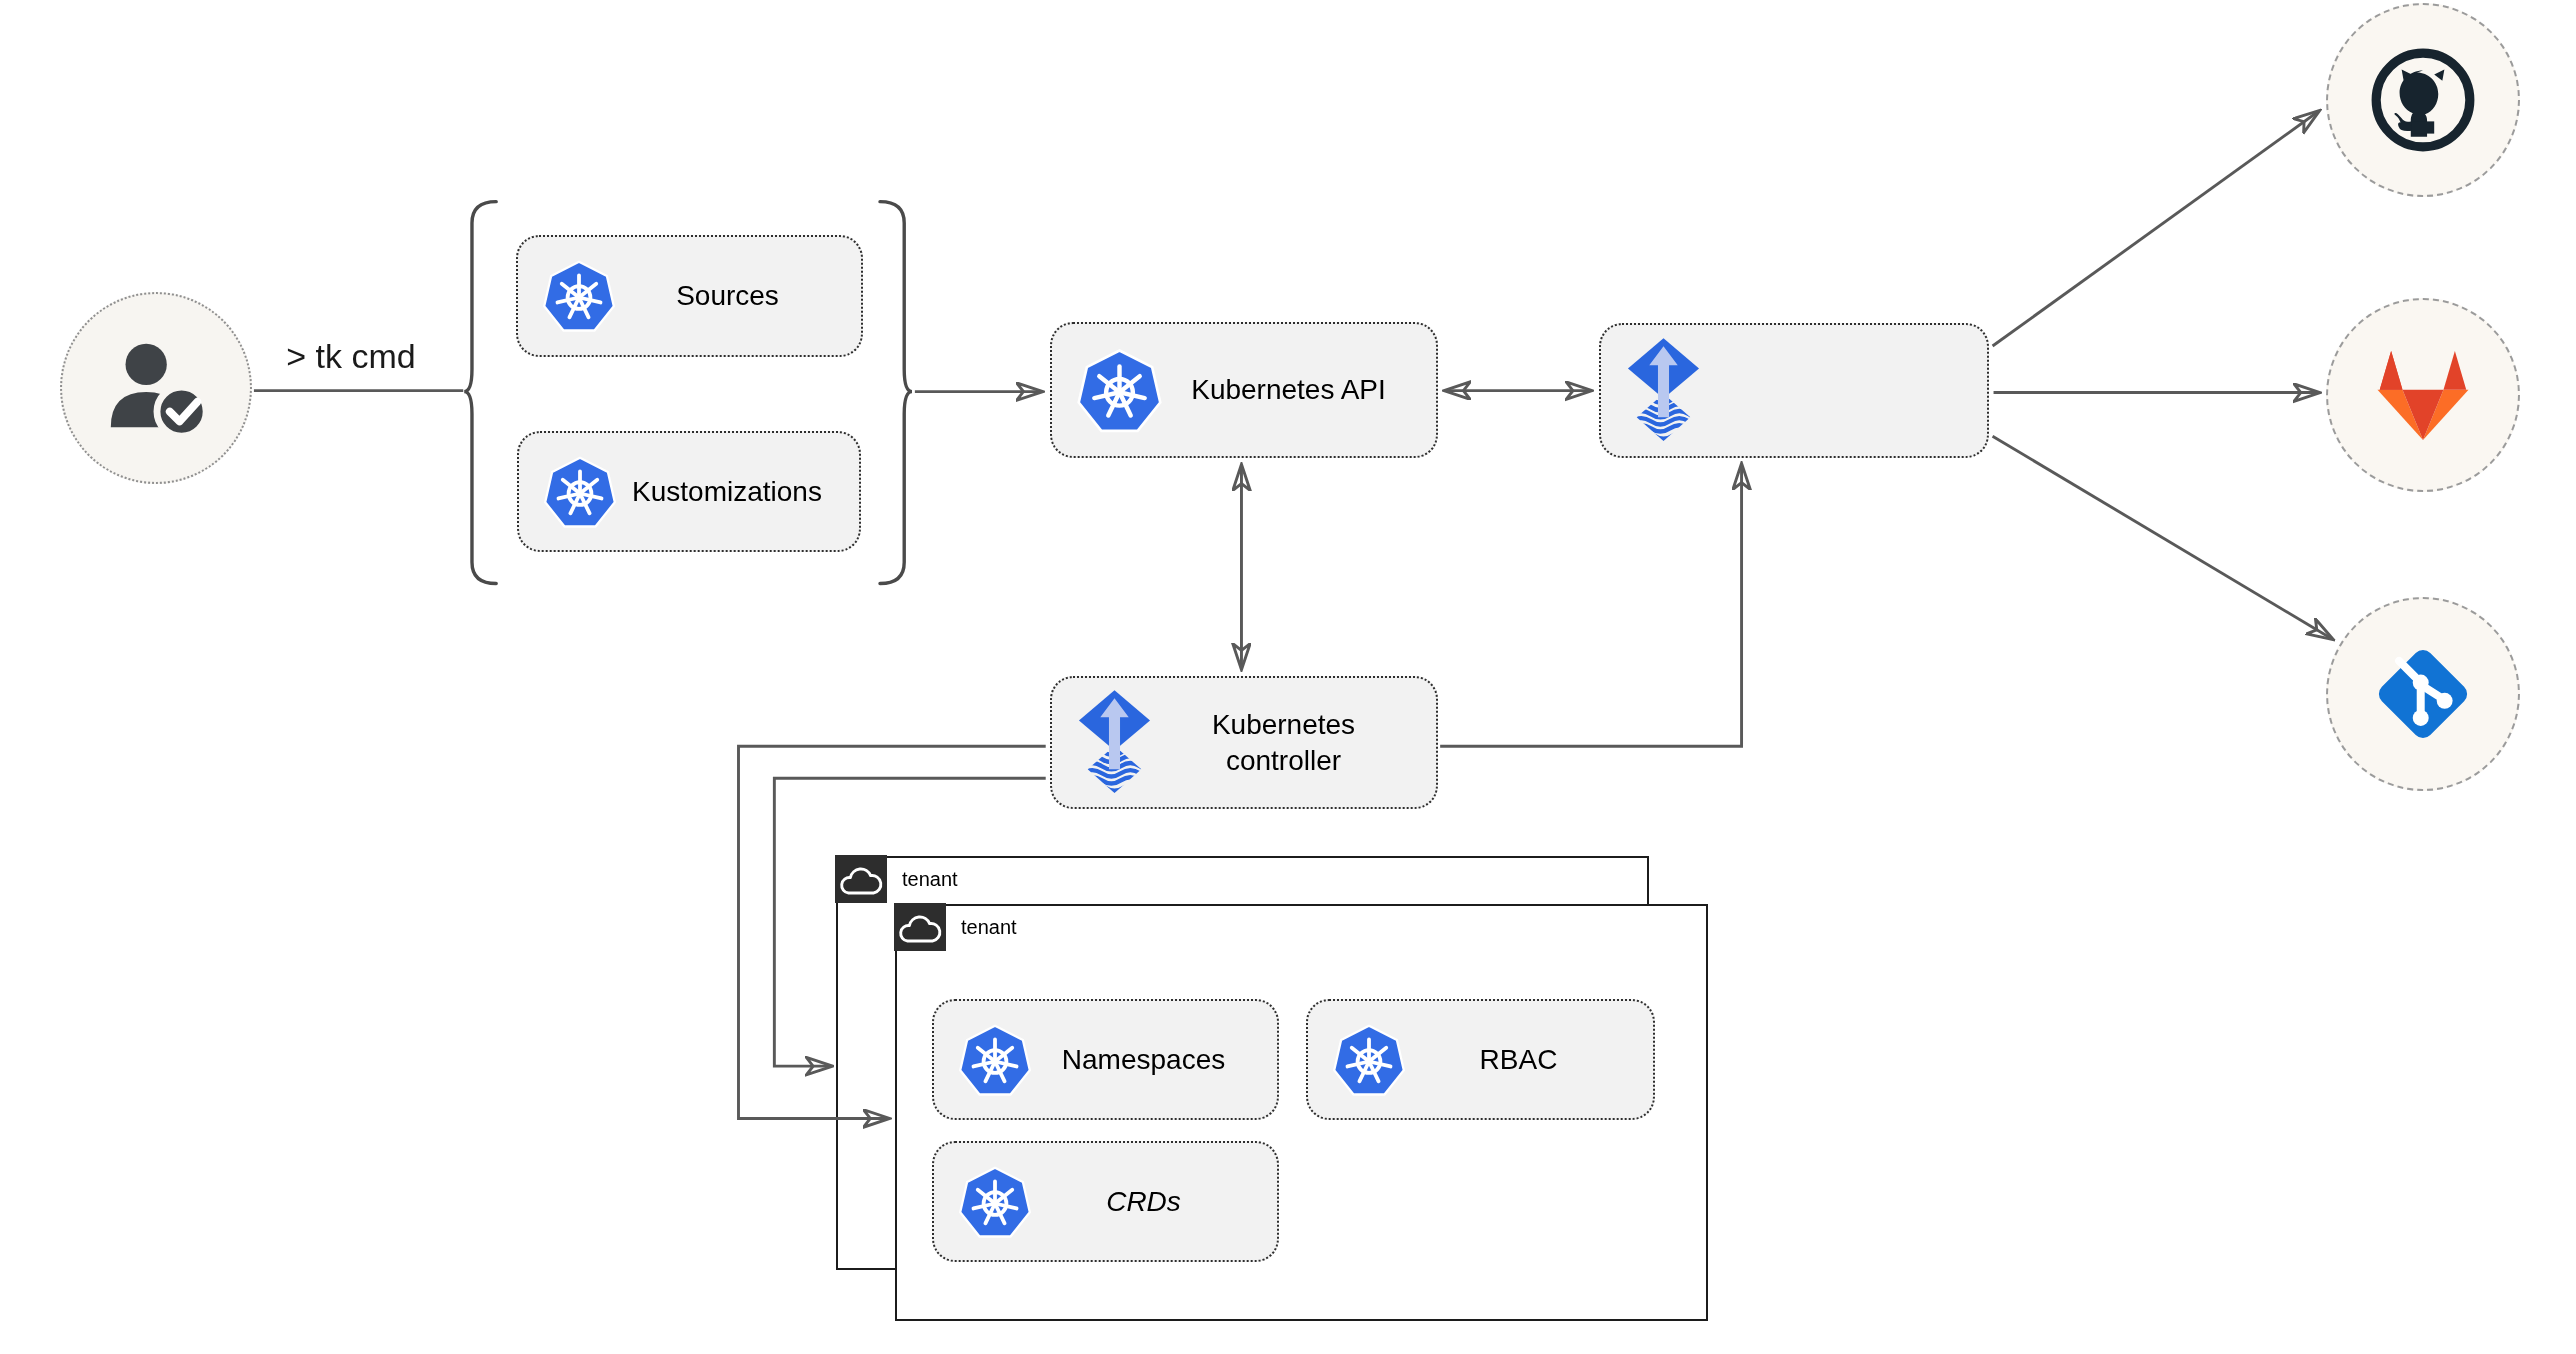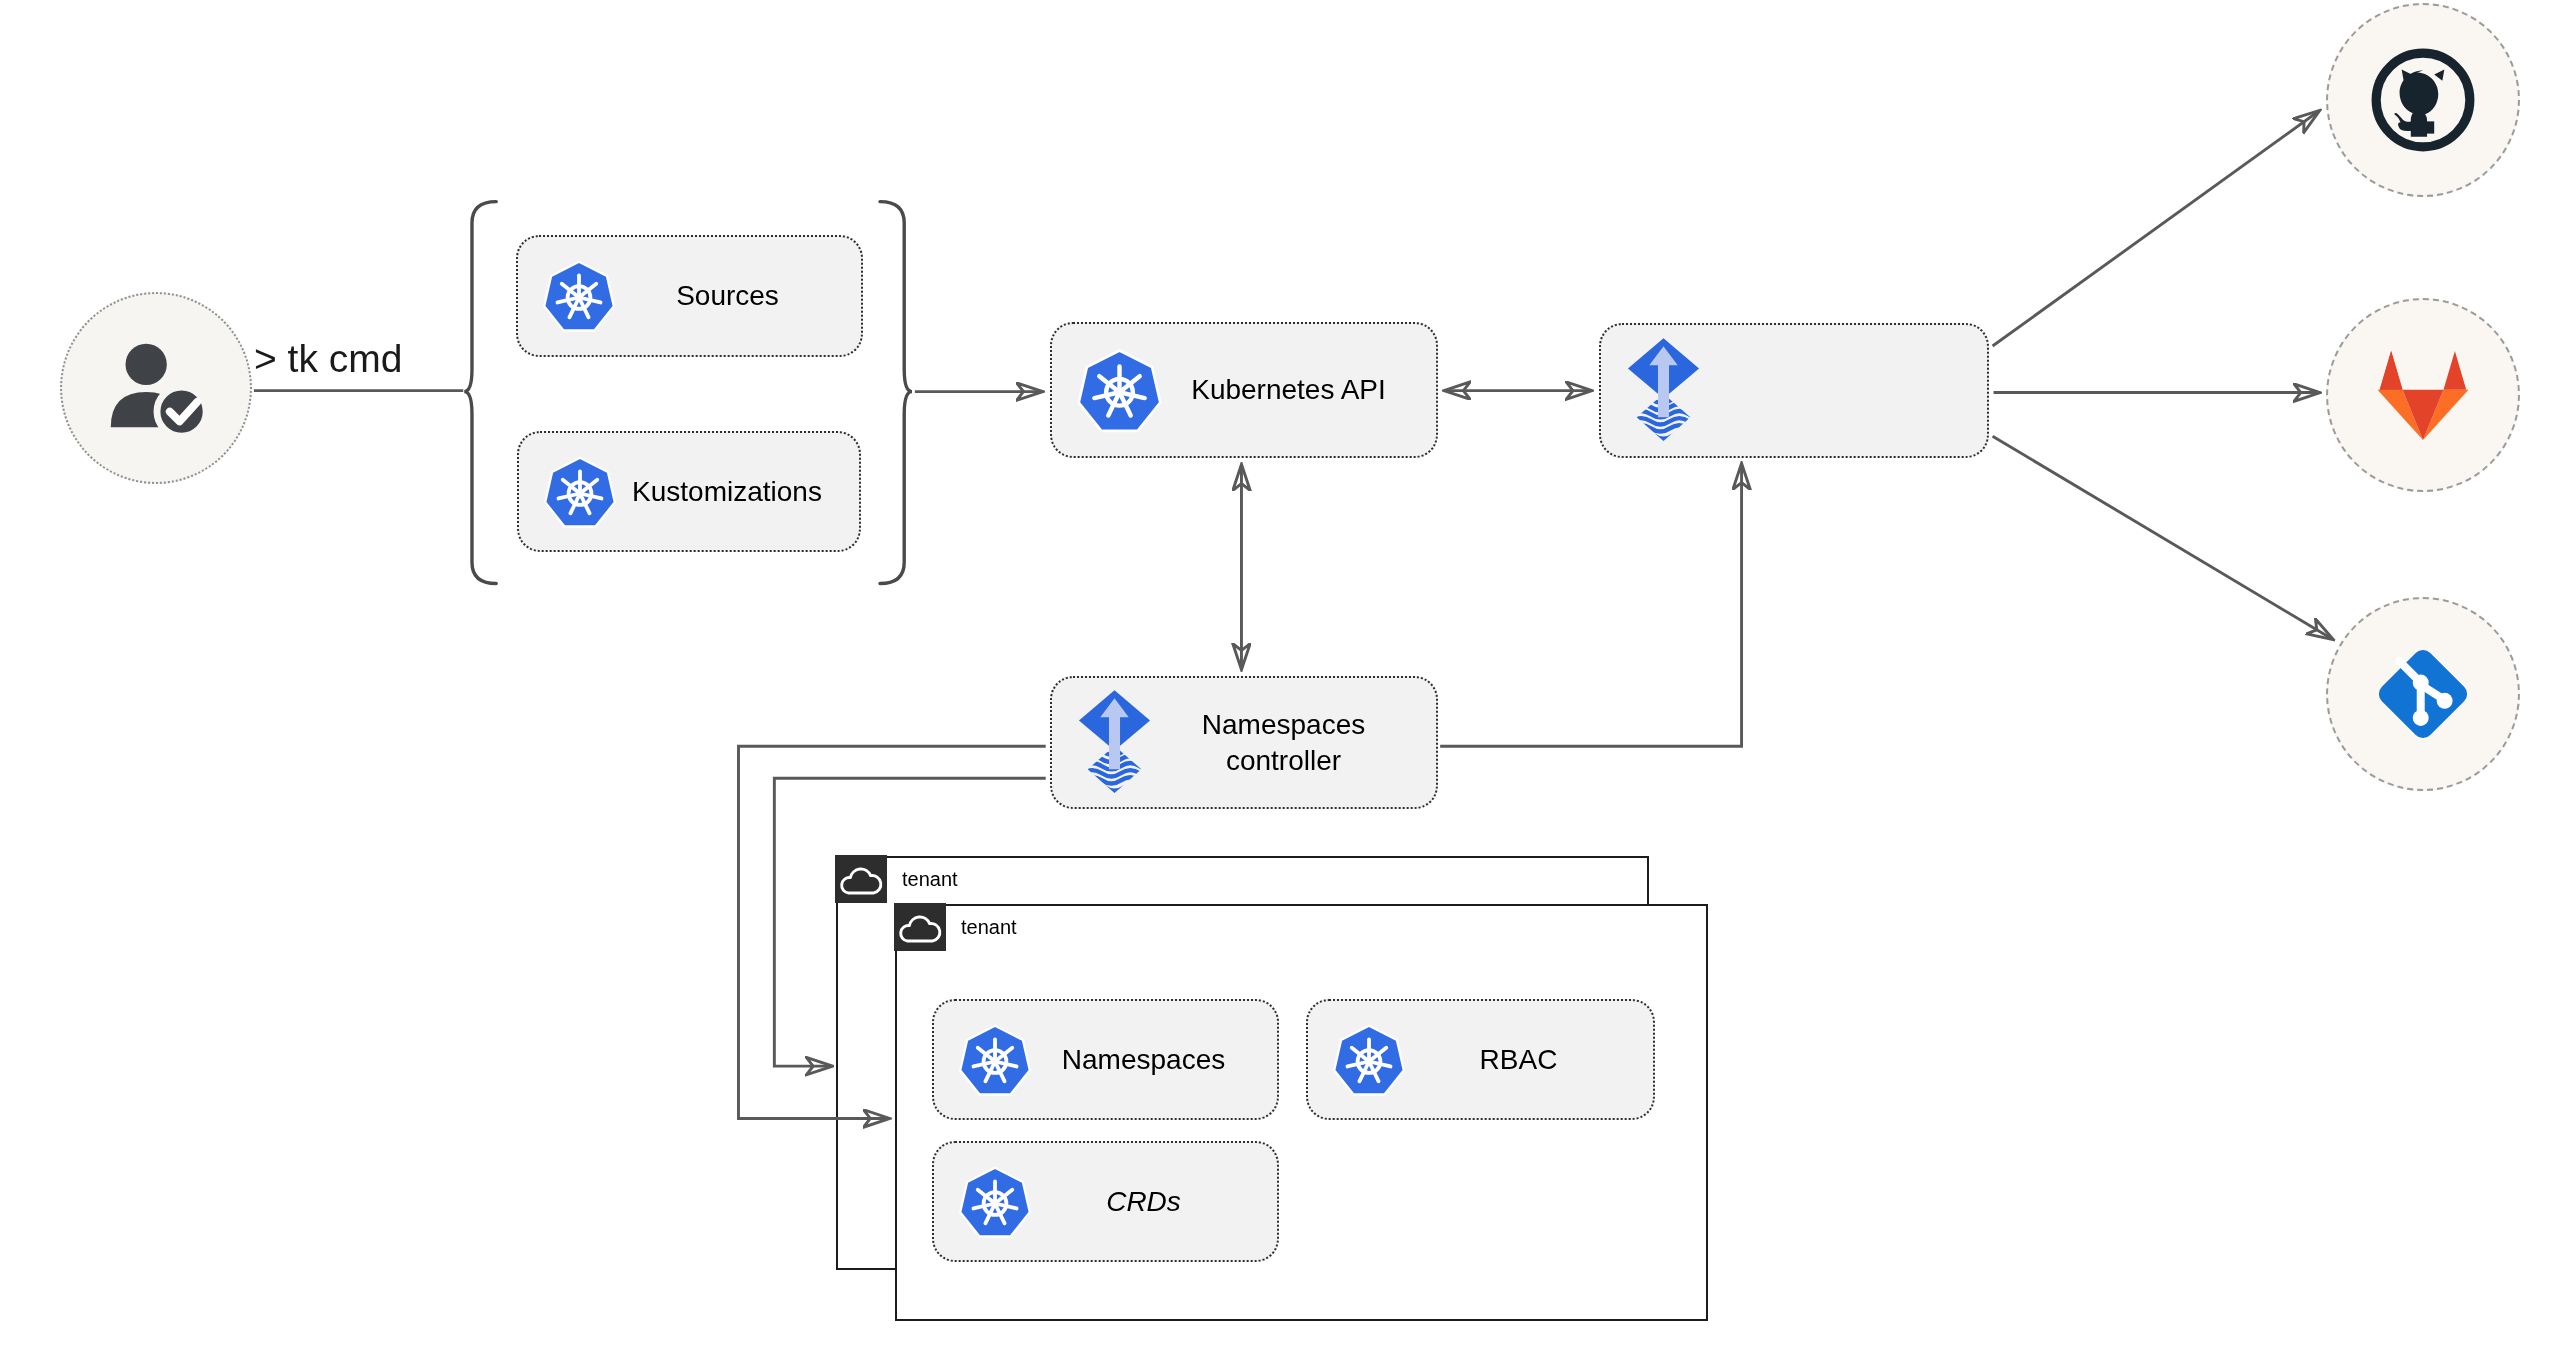--- a/index.html
+++ b/index.html
@@ -54,21 +54,21 @@
     width:194px;height:194px;border-radius:50%;
     border:2.9px dashed #9b9b9b;background:var(--circle_fill);
     display:flex;align-items:center;justify-content:center;z-index:10;
   }
   .user-circle{
     width:192px;height:192px;border-radius:50%;
     border:2.9px dotted #8f8f8f;background:#f7f5f1;
     display:flex;align-items:center;justify-content:center;z-index:10;
   }
   .cmd-label{
-    font-size:39px;color:#1a1a1a;text-align:left;z-index:10;
+    font-size:34px;color:#1a1a1a;text-align:center;z-index:10;
   }
   .k8s-hept{fill:var(--kubernetes_blue);stroke:#ffffff;stroke-width:3px;}
   .k8s-wheel{stroke:#ffffff;stroke-width:5px;stroke-linecap:round;fill:none;}
   .k8s-hub{fill:#ffffff;}
   .flux-diamond{fill:var(--flux_blue);}
   .flux-arrow{fill:var(--flux_arrow_light);}
   .flux-wave{stroke:var(--flux_blue);stroke-width:5.5px;fill:none;stroke-linecap:round;}
   .cloud-path{stroke:#ffffff;stroke-width:3px;fill:none;stroke-linejoin:round;stroke-linecap:round;}
   .person{fill:var(--person_gray);}
   .person-badge{fill:var(--person_gray);stroke:#f7f5f1;stroke-width:7px;}
@@ -203,21 +203,21 @@
 <div class="abs node" style="left:1599px;top:323px;width:390px;height:135px;">
   <svg width="79" height="105" viewBox="0 0 100 132">
       <use href="#flux-logo"></use>
     </svg>
 </div>
 
 <div class="abs node" style="left:1050px;top:676px;width:388px;height:133px;">
   <svg width="79" height="105" viewBox="0 0 100 132">
       <use href="#flux-logo"></use>
     </svg>
-  <div class="label" style="padding:0 29px;">Namespaces controller</div>
+  <div class="label" style="padding:0 29px;">Kubernetes controller</div>
 </div>
 
 <div class="abs tenant" style="left:836px;top:856px;width:813px;height:414px;">
   <div class="tenant-tab">
     <svg width="52" height="39" viewBox="0 0 54 40">
         <use href="#cloud-glyph" transform="translate(1,4)"></use>
       </svg>
   </div>
   <div class="tenant-label">tenant</div>
 </div>

